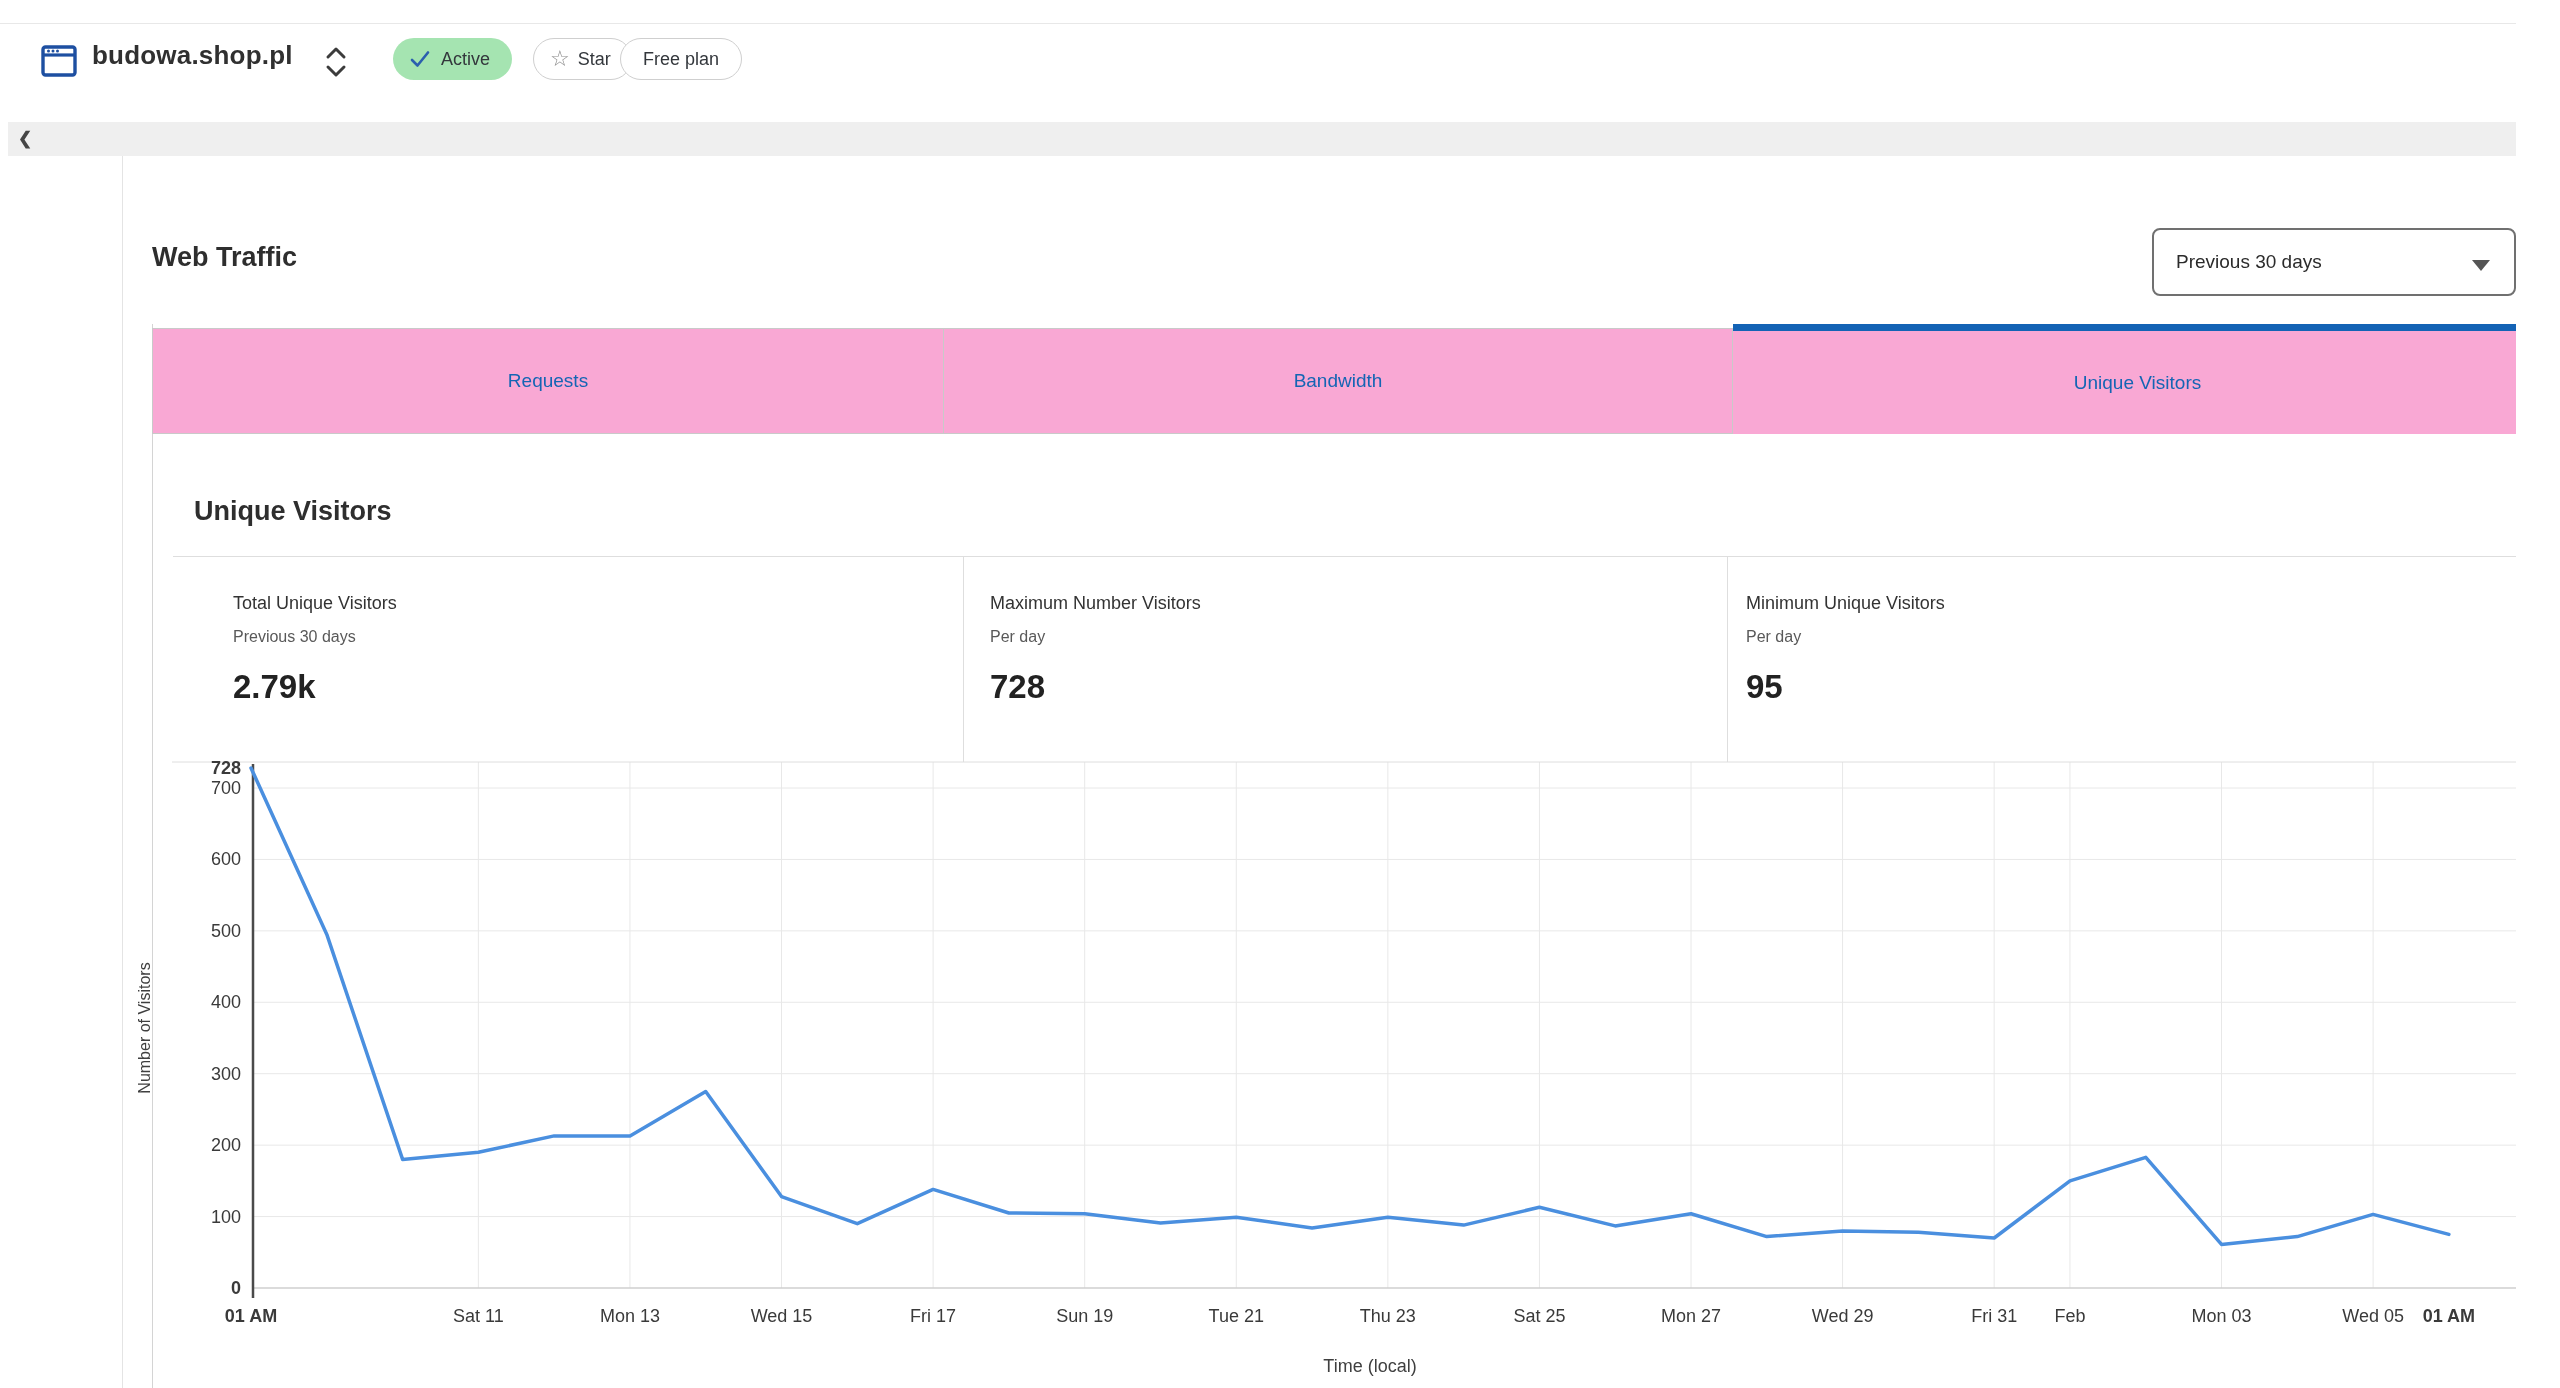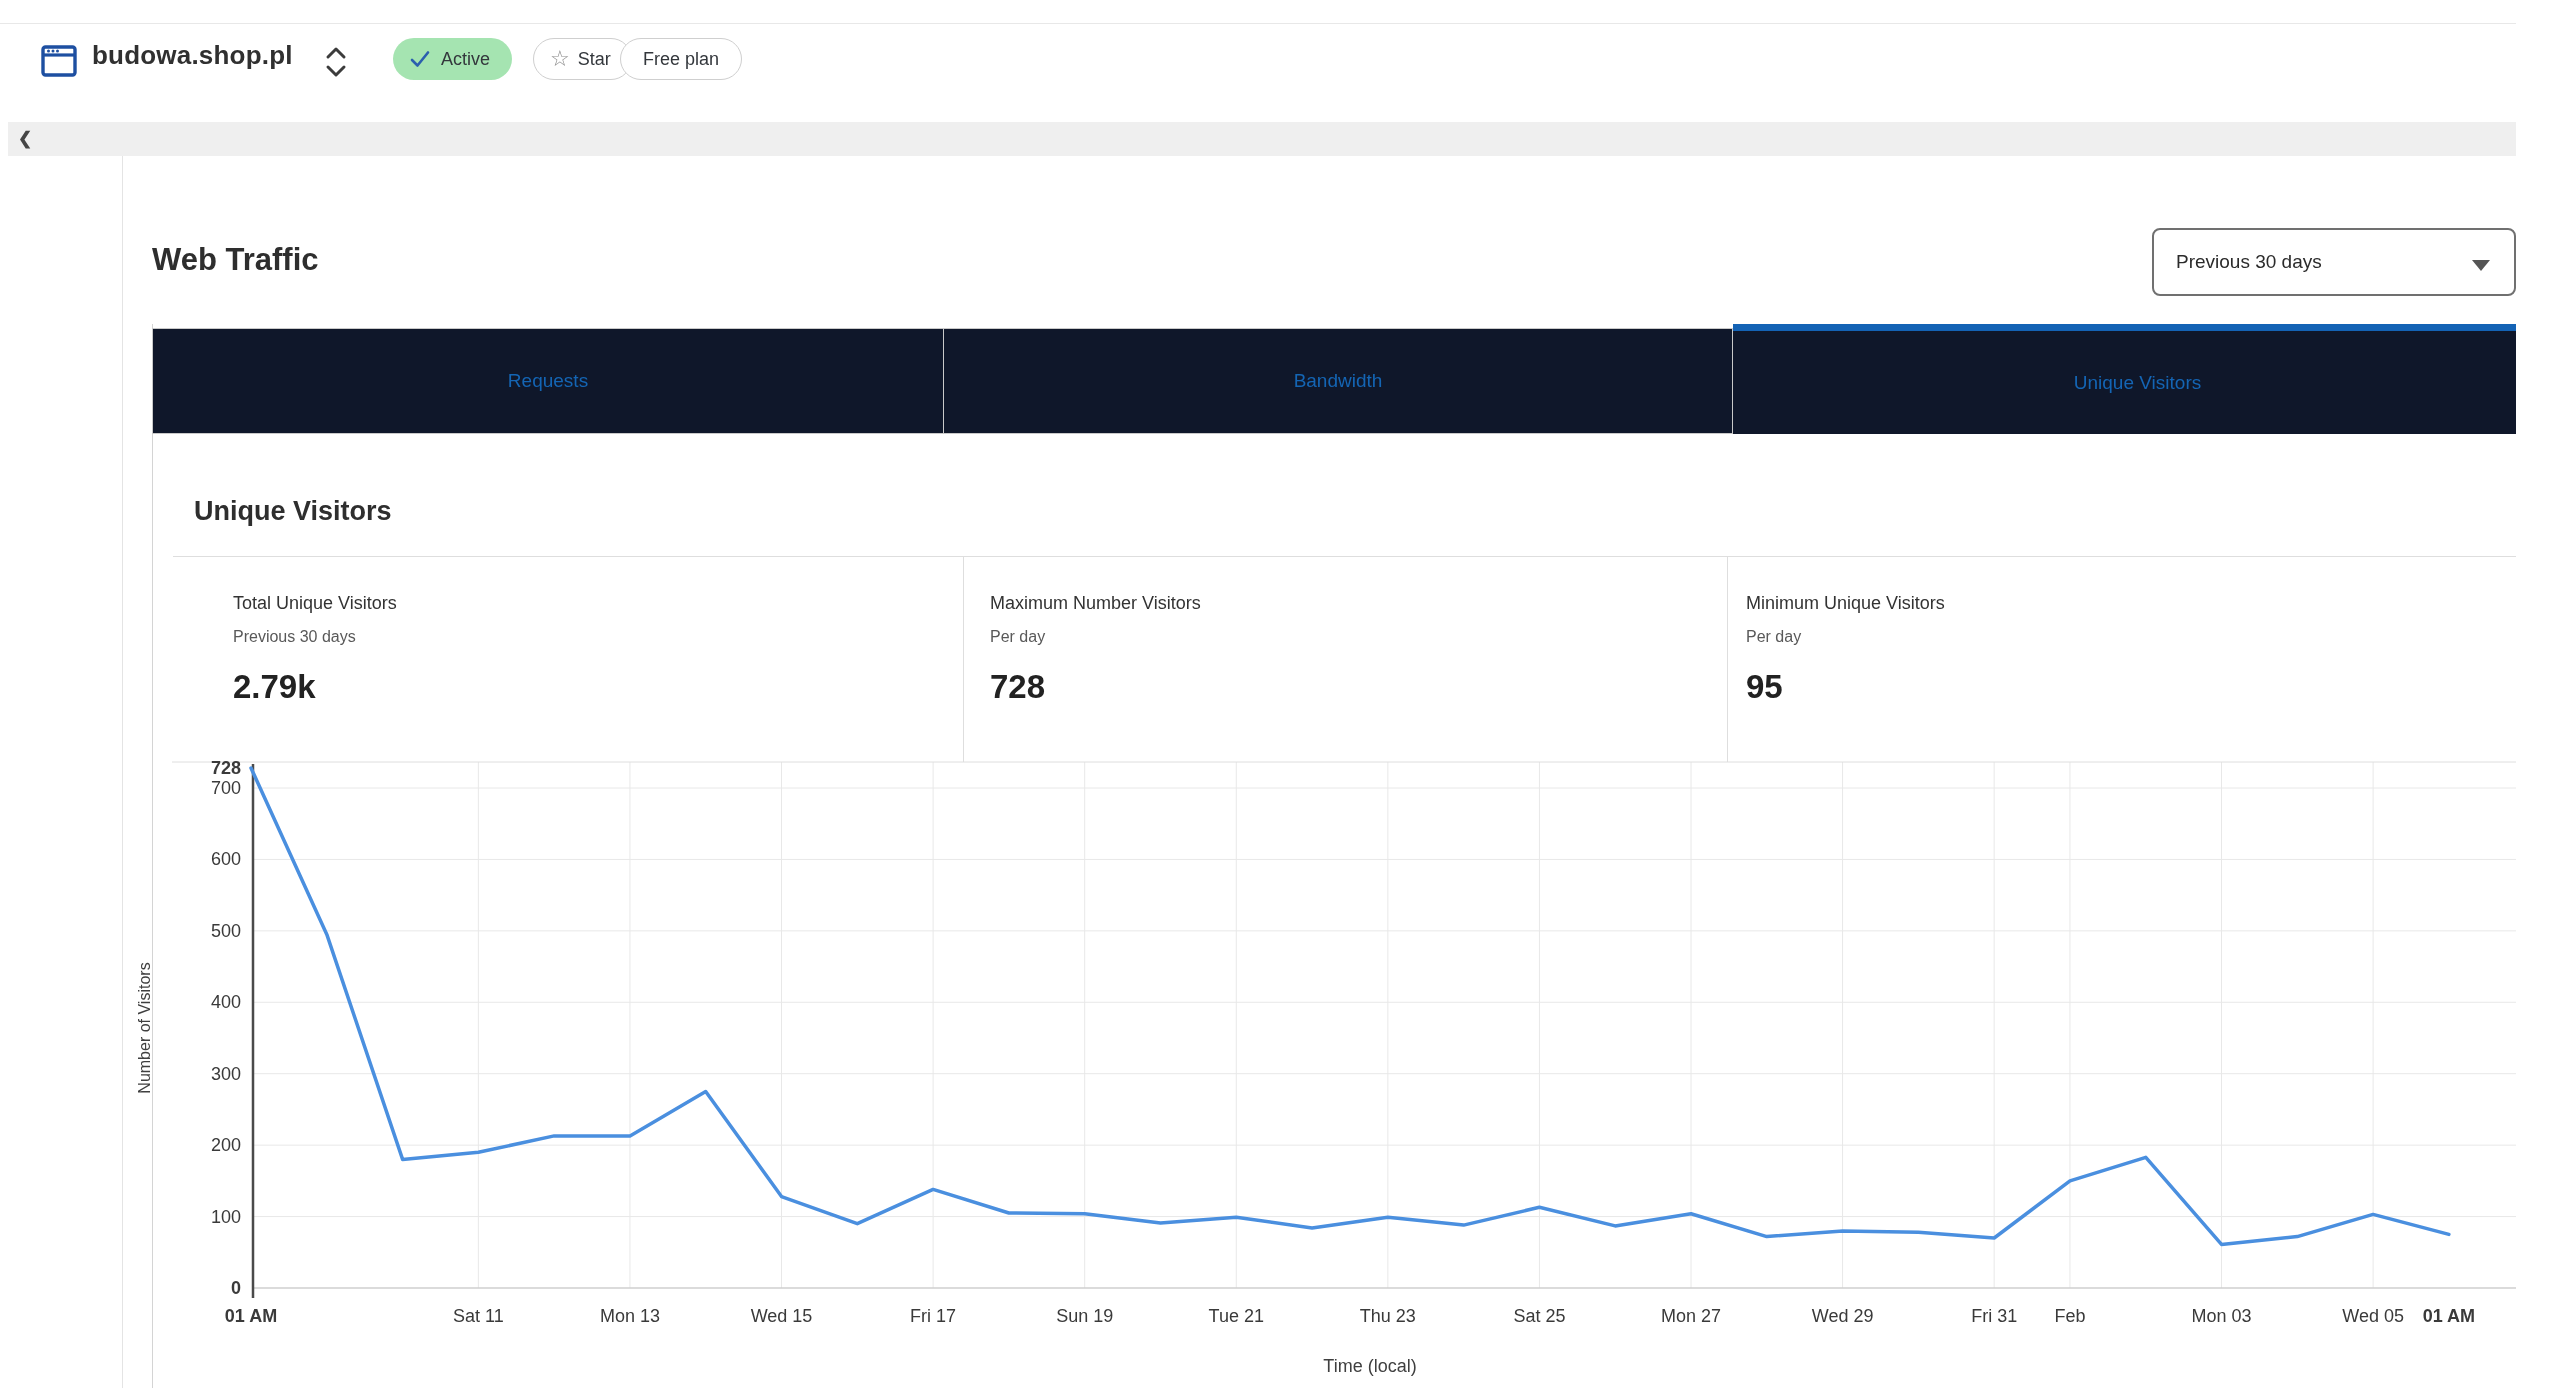--- a/index.html
+++ b/index.html
@@ -21,34 +21,34 @@
   .pill-star{left:533px;padding:0 20px 0 16px;background:#fff;border:1px solid #cfcfcf;gap:8px;cursor:pointer;}
   .pill-plan{left:620px;padding:0 22px;background:#fff;border:1px solid #cfcfcf;}
   .star-glyph{font-size:22px;color:#8d8d8d;line-height:1;}
 
   
   .graybar{left:8px;top:122px;width:2552px;height:34px;background:#efefef;}
   .back-chevron{left:18px;top:122px;height:34px;line-height:34px;font-size:17px;font-weight:bold;color:#454545;cursor:pointer;}
   .sidebar-line{left:122px;top:156px;width:0;height:1232px;border-left:1px solid #e4e4e4;}
 
   
-  .page-title{left:152px;top:242px;font-size:31px;font-weight:bold;color:#2e2e2e;}
+  .page-title{left:152px;top:242px;font-size:27px;font-weight:bold;color:#2e2e2e;}
   .range-select{left:2152px;top:228px;width:364px;height:68px;box-sizing:border-box;
         border:2px solid #707070;border-radius:8px;background:#fff;cursor:pointer;
         display:flex;align-items:center;}
   .range-value{padding-left:22px;font-size:19px;color:#2b2b2b;}
   .range-caret{position:absolute;right:24px;top:30px;width:0;height:0;
         border-left:9px solid transparent;border-right:9px solid transparent;border-top:11px solid #555;}
 
   
   .panel{left:152px;top:324px;width:2388px;height:1064px;box-sizing:border-box;
          border-left:1px solid #d4d4d4;border-right:1px solid #d4d4d4;background:#fff;}
   .tabs{position:absolute;left:-1px;top:0;width:2390px;height:110px;display:flex;}
   .tab{box-sizing:border-box;display:flex;align-items:center;justify-content:center;
-       font-size:19px;color:#1465b4;cursor:pointer;background:#0f172a;}
+       font-size:19px;color:#1465b4;cursor:pointer;background:#f9a8d4;}
   .tab-requests{width:792px;margin-top:4px;height:106px;
        border:1px solid #c9c9c9;}
   .tab-bandwidth{width:789px;margin-top:4px;height:106px;
        border-top:1px solid #c9c9c9;border-right:1px solid #c9c9c9;border-bottom:1px solid #c9c9c9;text-align:right;}
   .tab-unique{flex:1;height:110px;border-top:7px solid #1463b5;}
 
   .section-heading{position:absolute;left:41px;top:172px;font-size:27px;font-weight:600;color:#2e2e2e;}
 
   
   .stats{position:absolute;left:20px;top:232px;width:2348px;height:206px;box-sizing:border-box;

